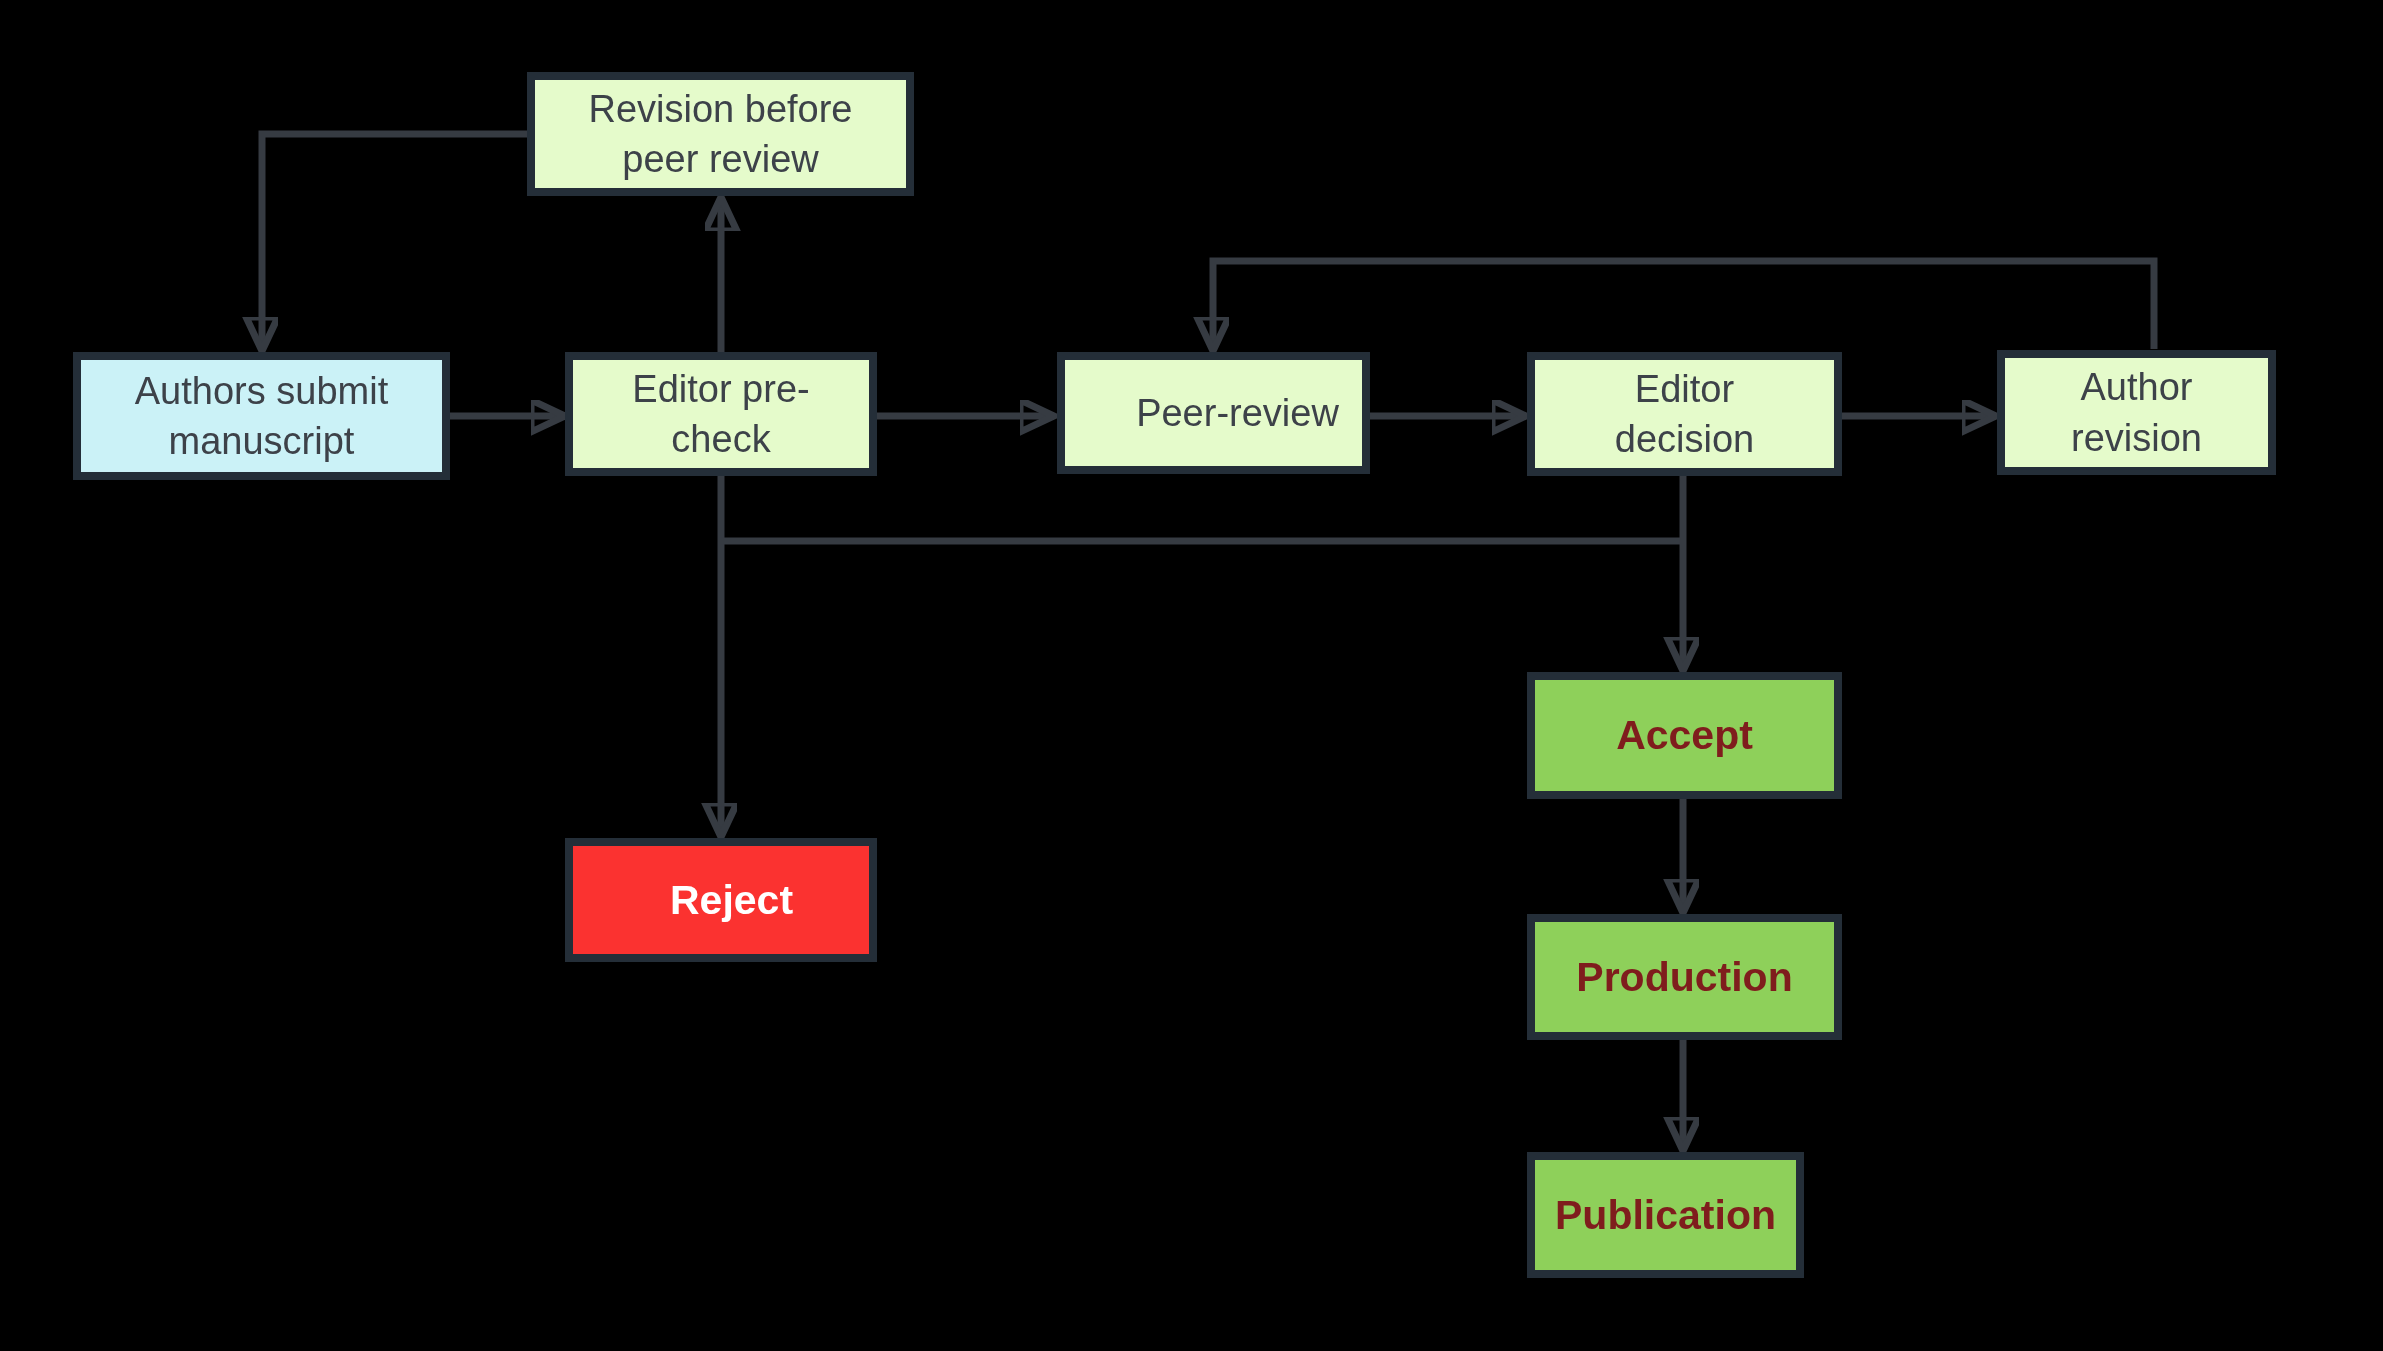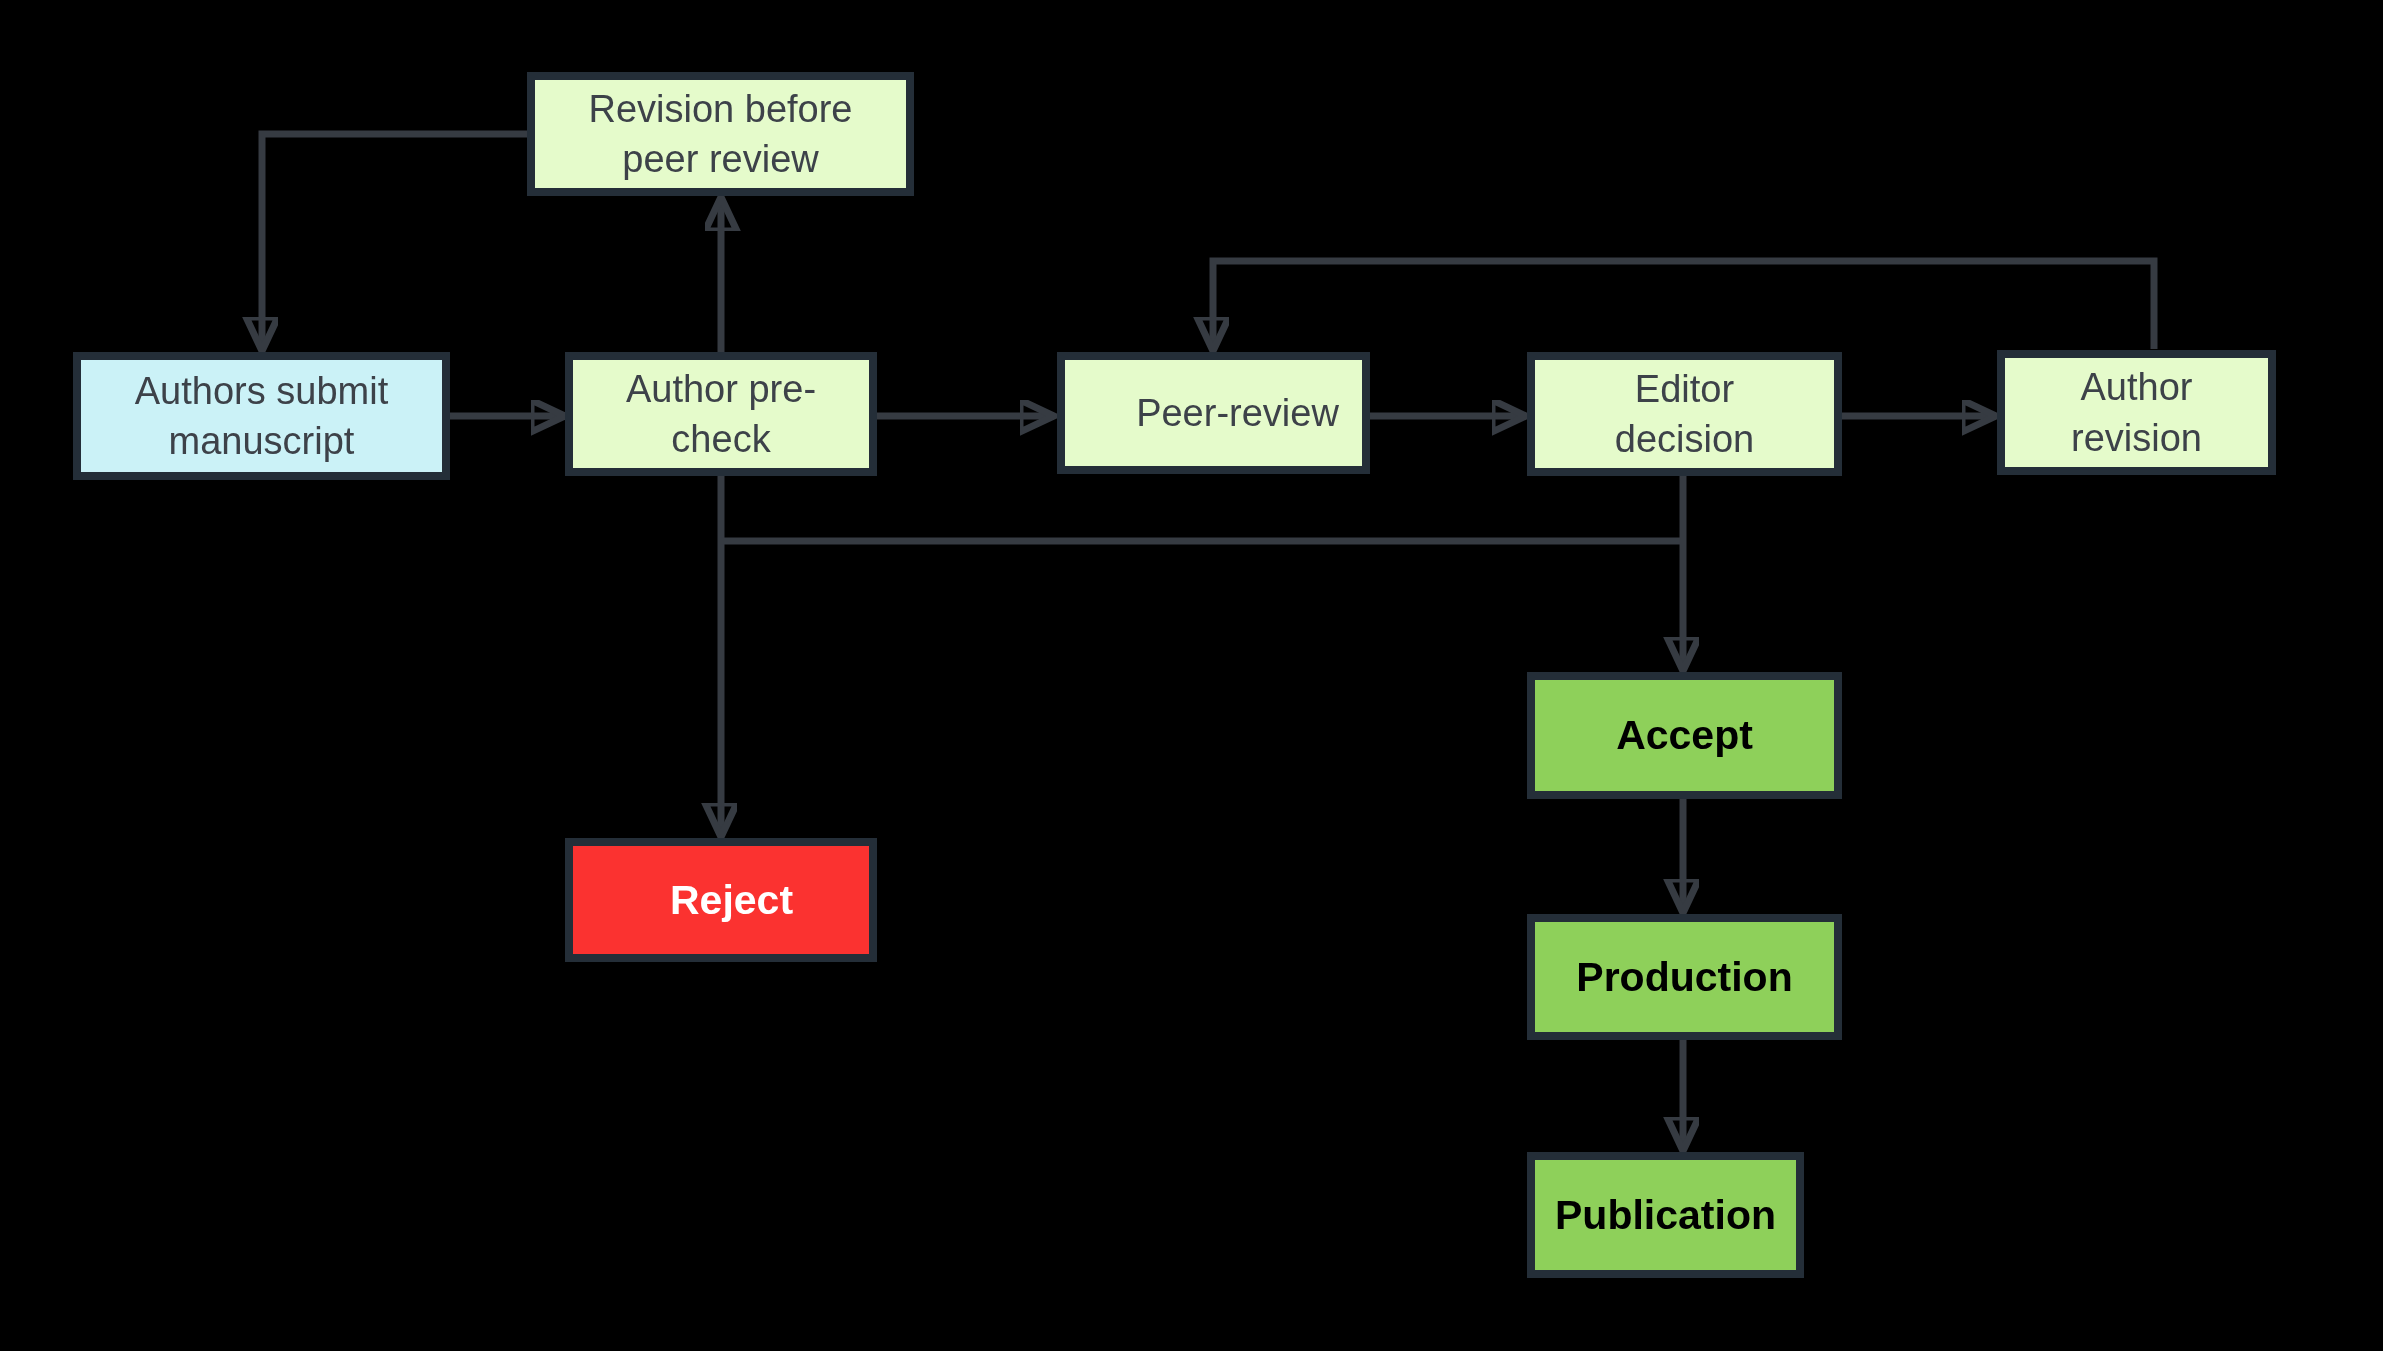--- a/index.html
+++ b/index.html
@@ -56,21 +56,21 @@
   }
   .node-red {
     background: #fb3230;
     color: #ffffff;
     font-size: 41px;
     font-weight: 700;
     padding-left: 21px;
   }
   .node-green {
     background: #8ed05a;
-    color: #000000;
+    color: #7f1d1d;
     font-size: 41px;
     font-weight: 700;
   }
 </style>
 </head>
 <body>
 
 <div class="canvas">
 
   <svg class="connectors" viewBox="0 0 2383 1351" xmlns="http://www.w3.org/2000/svg">
@@ -97,21 +97,21 @@
     <span class="label">Revision before
 peer review</span>
   </div>
 
   <div class="node node-cyan" style="left:73px; top:352px; width:377px; height:128px;">
     <span class="label">Authors submit
 manuscript</span>
   </div>
 
   <div class="node node-pale" style="left:565px; top:352px; width:312px; height:124px;">
-    <span class="label">Author pre-
+    <span class="label">Editor pre-
 check</span>
   </div>
 
   <div class="node node-pale" style="left:1057px; top:352px; width:313px; height:122px;padding-left:48px;">
     <span class="label">Peer-review</span>
   </div>
 
   <div class="node node-pale" style="left:1527px; top:352px; width:315px; height:124px;">
     <span class="label">Editor
 decision</span>

